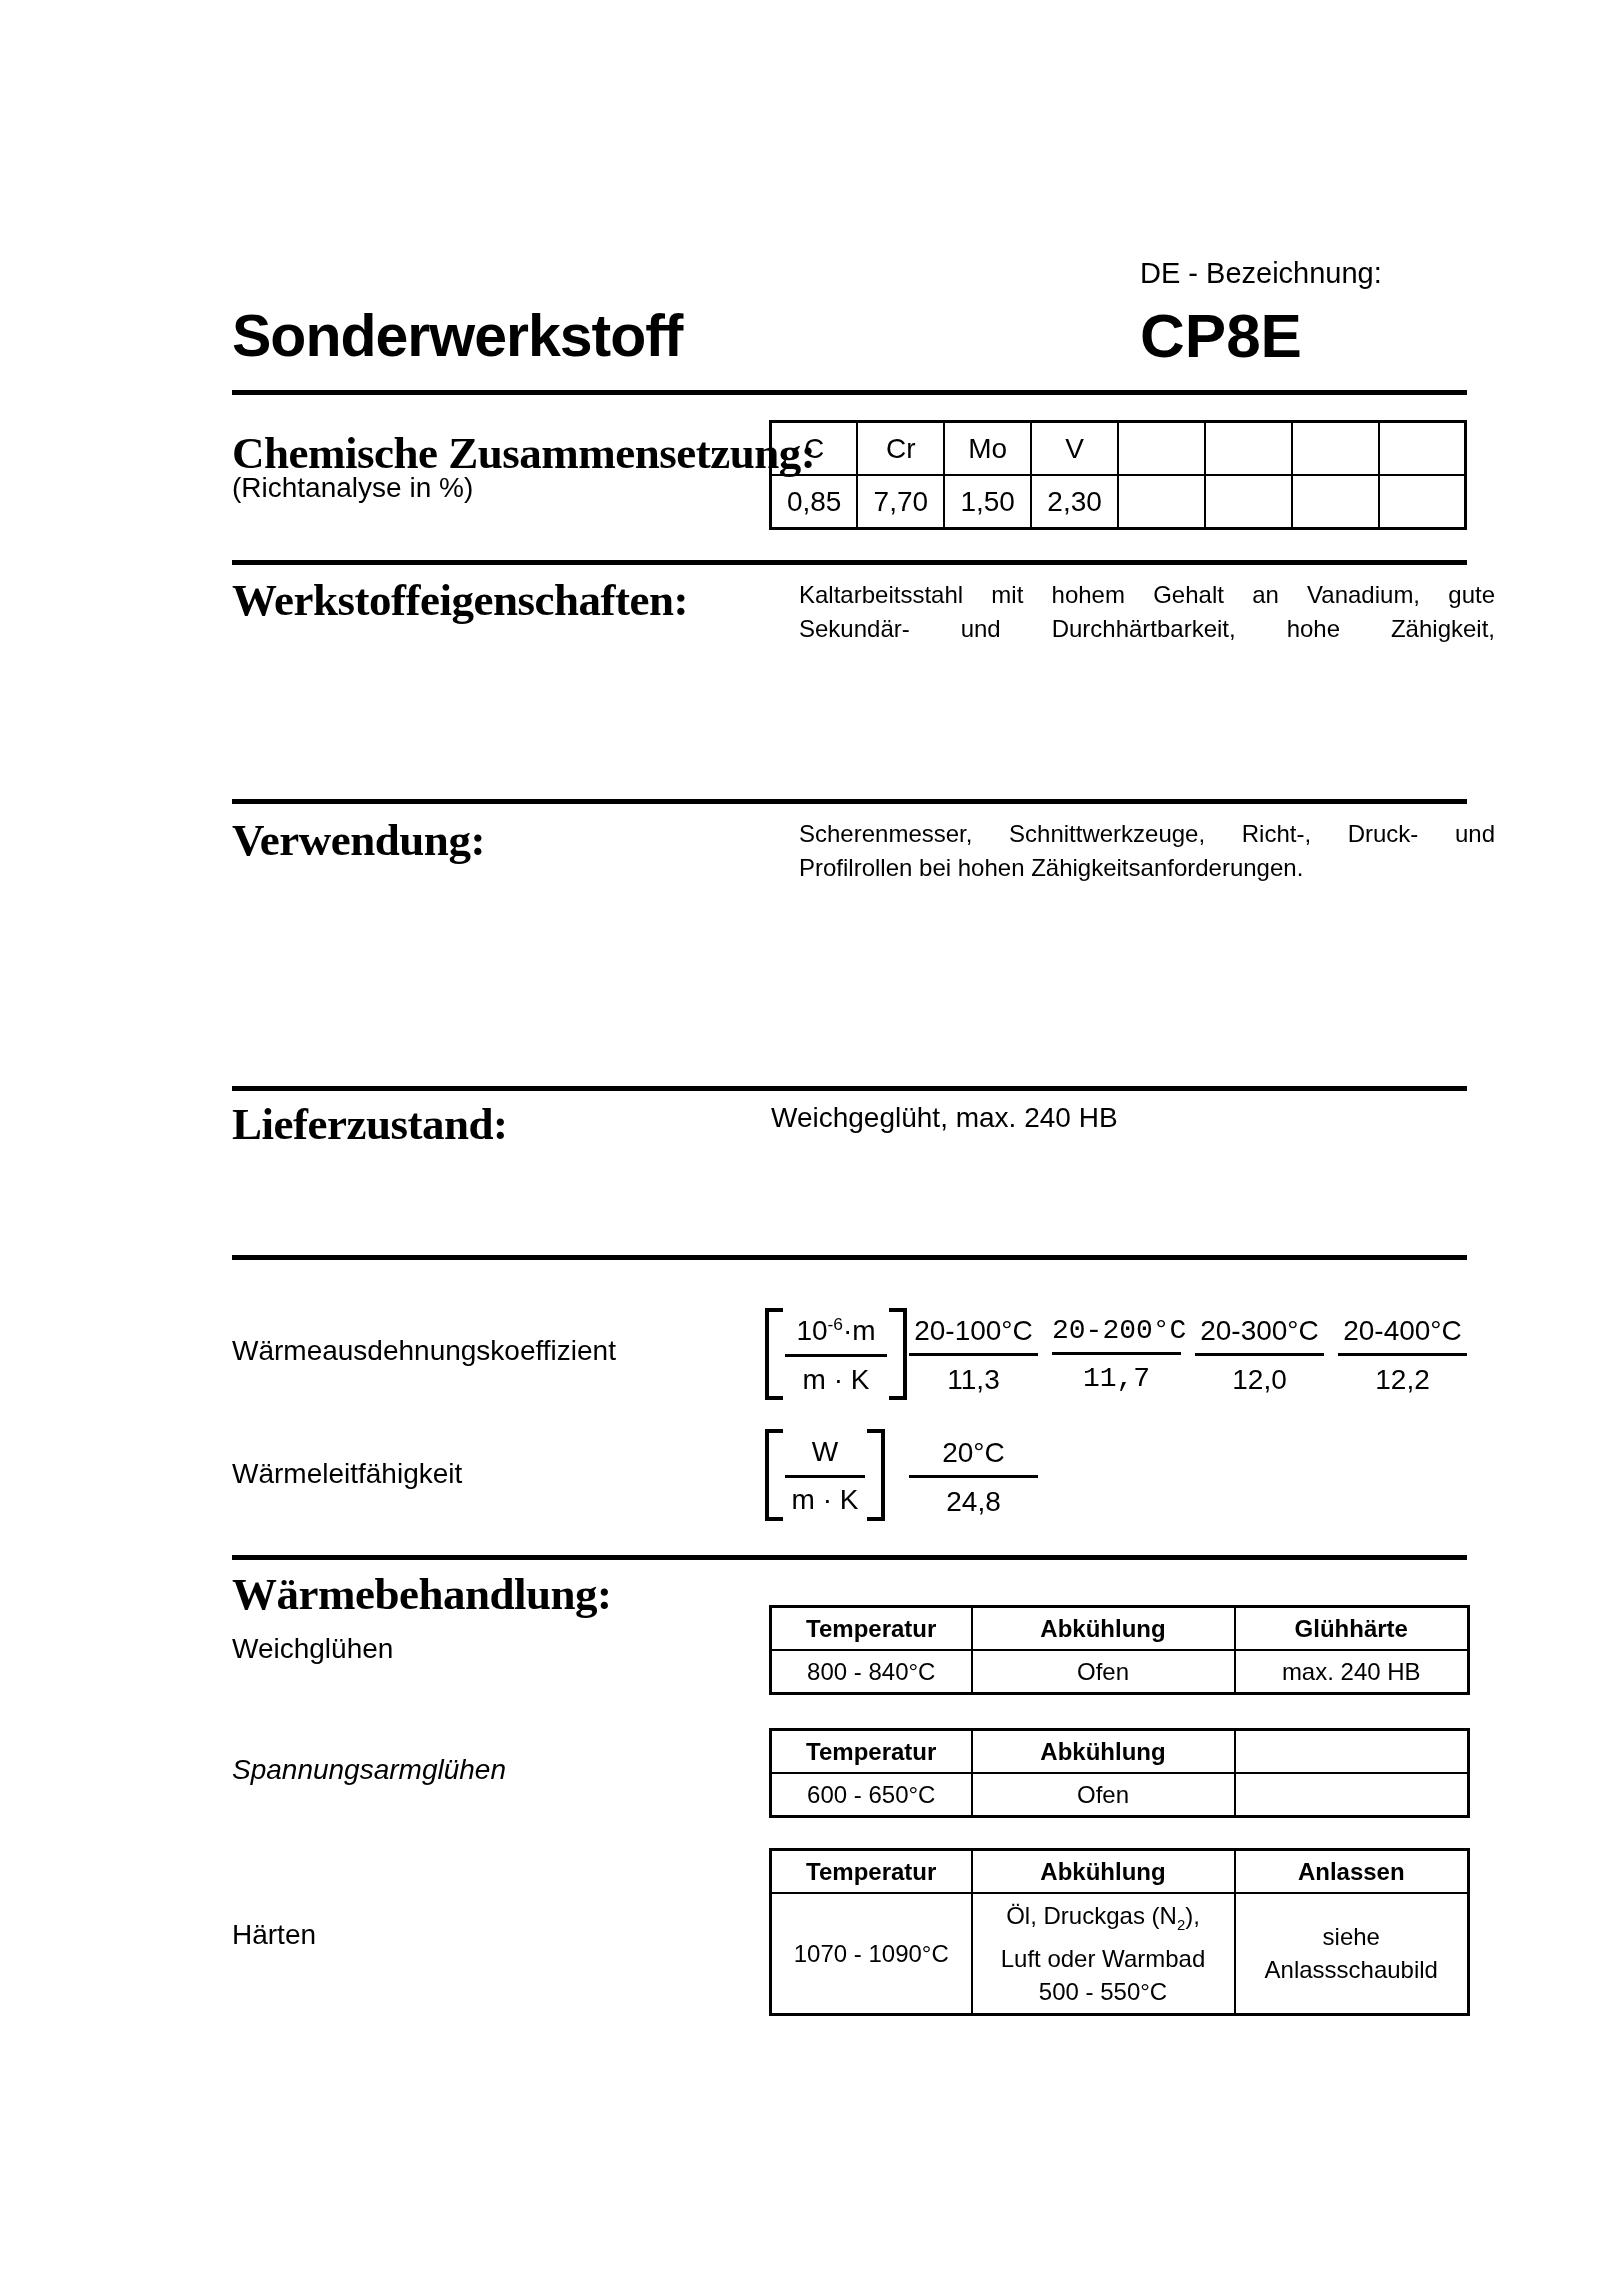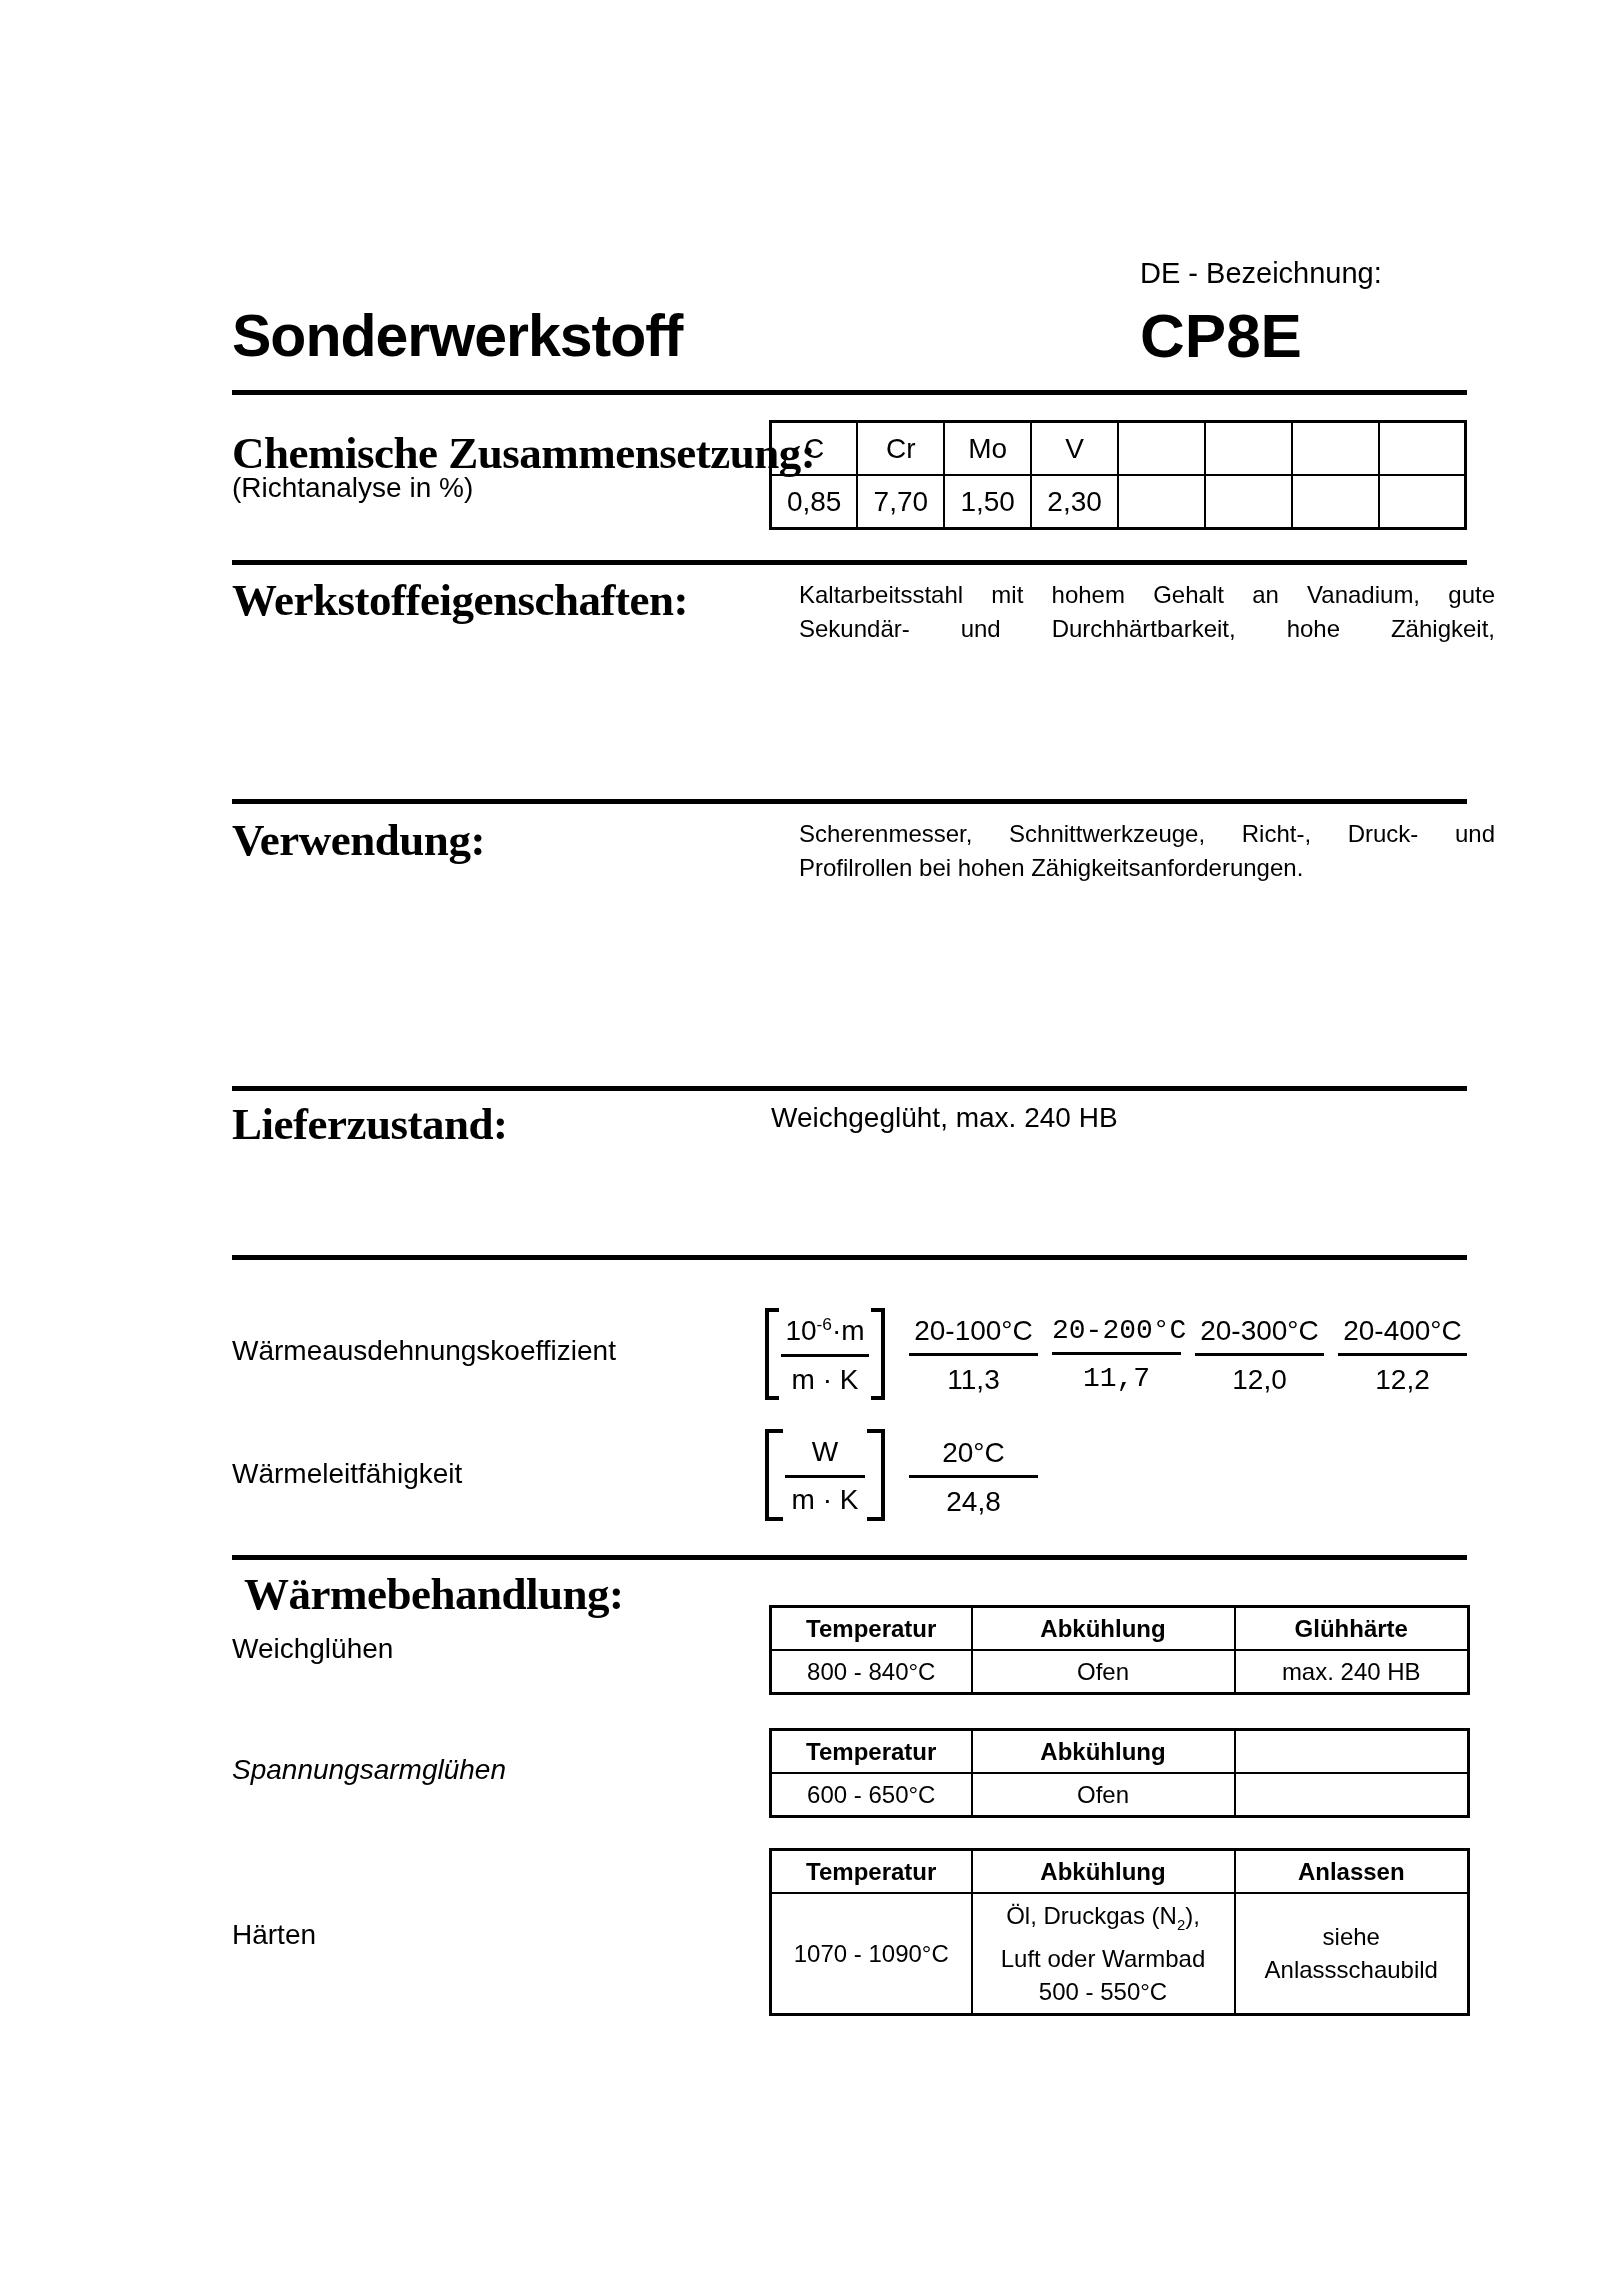--- a/index.html
+++ b/index.html
@@ -101,21 +101,21 @@
     <div class="lline">Profilrollen bei hohen Zähigkeitsanforderungen.</div>
   </div>
   <div class="rule" style="top:1086px;"></div>
 
   <div class="sect" style="left:232px;top:1098px;">Lieferzustand:</div>
   <div class="small" style="left:771px;top:1102px;">Weichgeglüht, max. 240 HB</div>
   <div class="rule" style="top:1255px;"></div>
 
 
   <div class="small" style="left:232px;top:1335px;">Wärmeausdehnungskoeffizient</div>
-  <div class="brbox" style="left:765px;top:1308px;width:120px;height:92px;">
+  <div class="brbox" style="left:765px;top:1308px;width:142px;height:92px;">
     <span class="br l"></span>
     <span class="frac">
       <span class="num"><span>10</span><sup>-6</sup><span>·m</span></span>
       <span class="den">m · K</span>
     </span>
     <span class="br r"></span>
   </div>
   <div class="fcol" style="left:909px;top:1315px;">
     <div class="hdr">20-100°C</div>
     <div class="val">11,3</div>
@@ -142,21 +142,21 @@
     </span>
     <span class="br r"></span>
   </div>
   <div class="fcol" style="left:909px;top:1437px;">
     <div class="hdr">20°C</div>
     <div class="val">24,8</div>
   </div>
 
   <div class="rule" style="top:1555px;"></div>
 
-  <div class="sect" style="left:244px;top:1568px;text-align:center;">Wärmebehandlung:</div>
+  <div class="sect" style="left:232px;top:1568px;text-align:center;">Wärmebehandlung:</div>
 
   <div class="small" style="left:232px;top:1633px;">Weichglühen</div>
   <table class="httab" style="top:1605px;">
     <colgroup>
         <col style="width:201px">
         <col style="width:263px">
         <col style="width:234px">
       </colgroup>
     <tbody>
       <tr>

